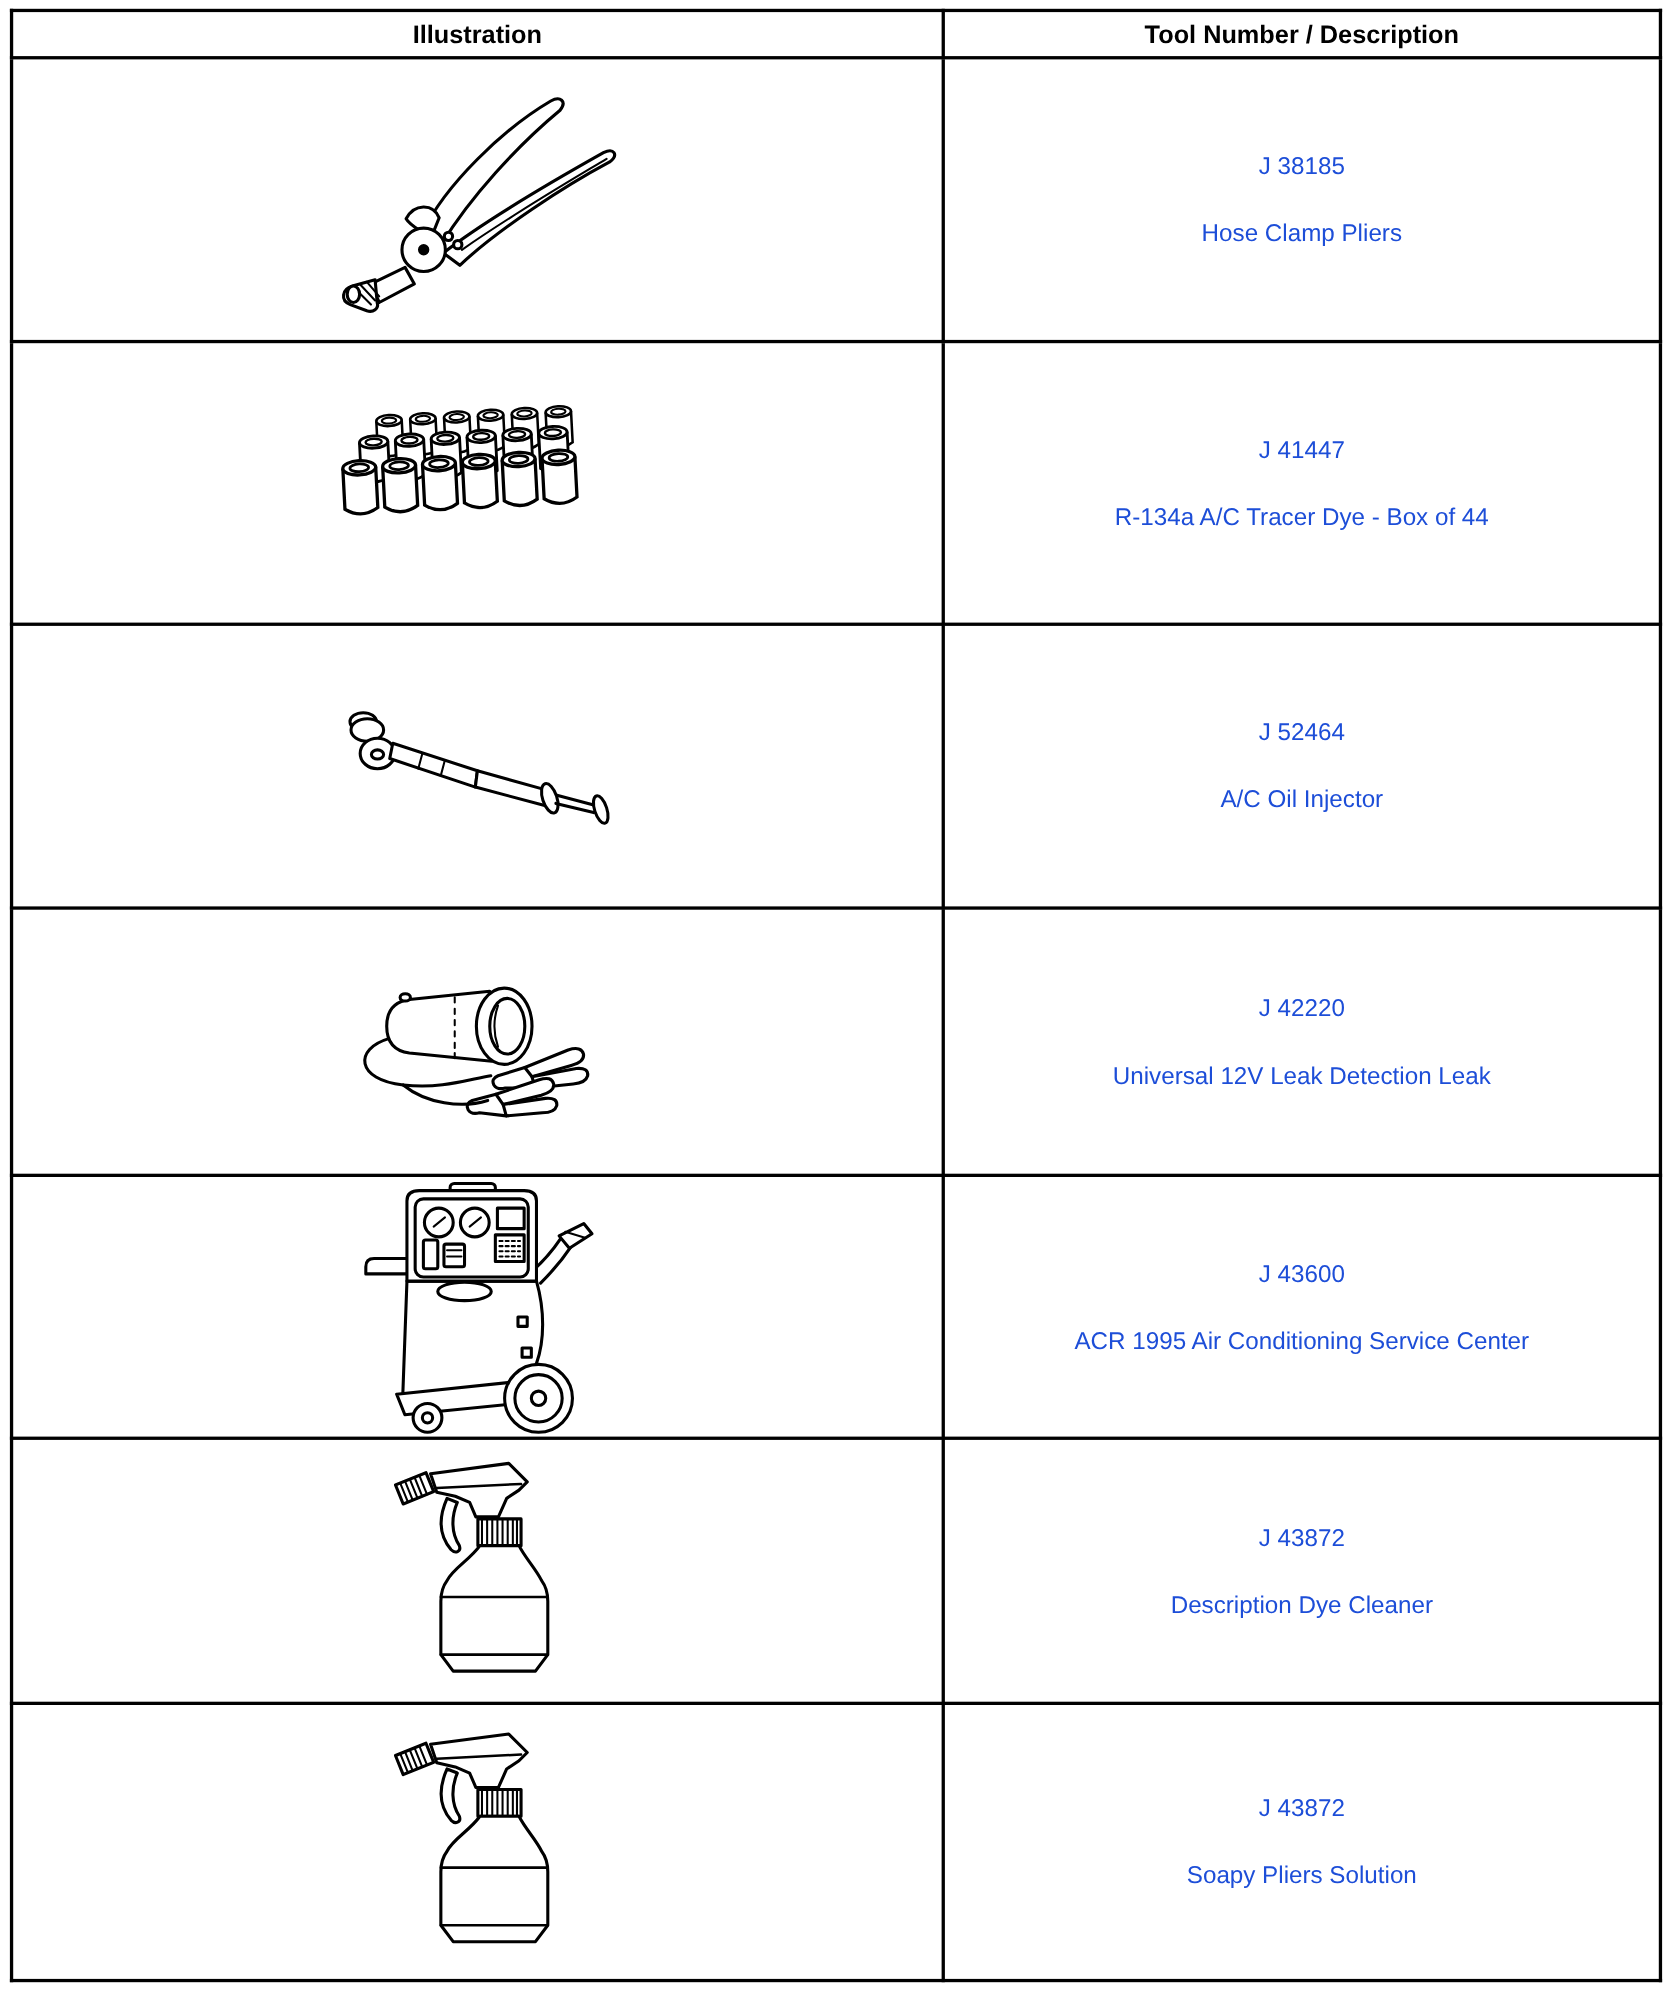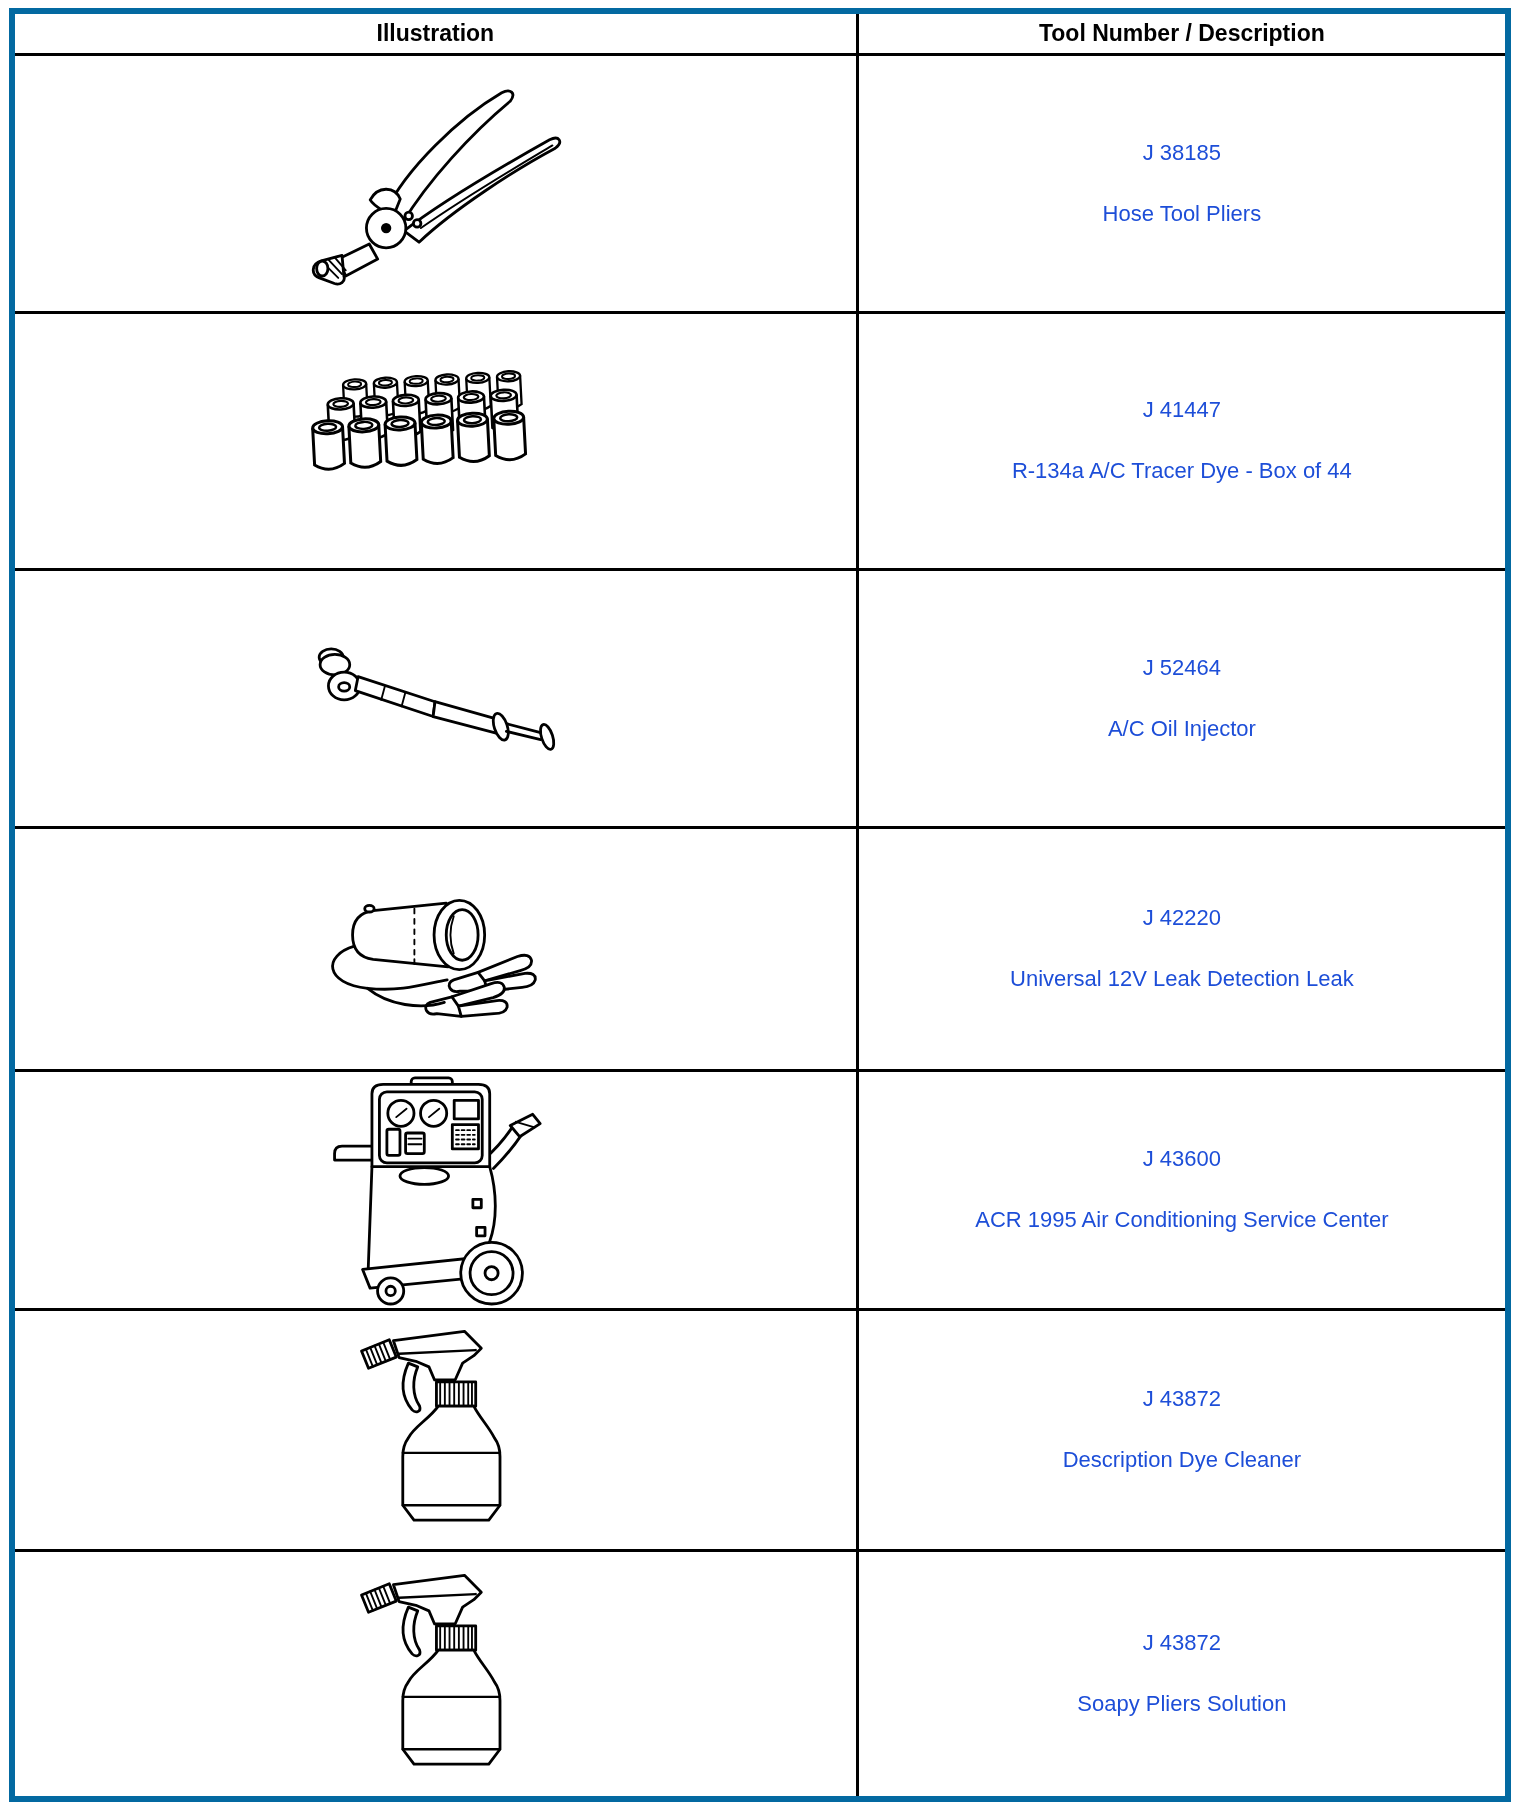--- a/index.html
+++ b/index.html
@@ -13,21 +13,21 @@
     height: 1810px;
     background: #ffffff;
     box-sizing: border-box;
     padding: 8px 9px;
   }
   table.tools-table {
     width: 100%;
     height: 100%;
     border-collapse: collapse;
     table-layout: fixed;
-    border: 6px solid #0369a1;
+    border: 1px solid #0369a1;
   }
   table.tools-table col.c-illu { width: 56.5%; }
   table.tools-table col.c-desc { width: 43.5%; }
   table.tools-table th,
   table.tools-table td {
     border: 3px solid #000;
     padding: 0;
     background: #fff;
   }
   tr.hdr { height: 43px; }
@@ -123,21 +123,21 @@
             <circle cx="146" cy="158" r="4"></circle>
             <path d="M95,180 L62,196 L70,214 L104,196 Z"></path>
             <path d="M66,192 L44,198 C34,201 32,212 42,216 L58,222 C64,224 70,220 68,214 Z"></path>
             <path d="M46,200 L62,216 M52,197 L66,212 M58,194 L70,208" fill="none" stroke-width="2"></path>
             <ellipse cx="45" cy="206" rx="6" ry="8"></ellipse>
           </g>
         </svg>
       </td>
       <td class="cell-text">
         <span class="tool-number">J 38185</span>
-        <span class="tool-desc">Hose Tool Pliers</span>
+        <span class="tool-desc">Hose Clamp Pliers</span>
       </td>
     </tr>
 
     <tr class="r2">
       <td class="cell-illu">
         <svg width="272" height="156" viewBox="0 0 300 170">
           <g transform="rotate(-3 150 85)">
             <use href="#dyebtl" transform="translate(52,12) scale(0.85)"></use>
             <use href="#dyebtl" transform="translate(86,12) scale(0.85)"></use>
             <use href="#dyebtl" transform="translate(120,12) scale(0.85)"></use>

